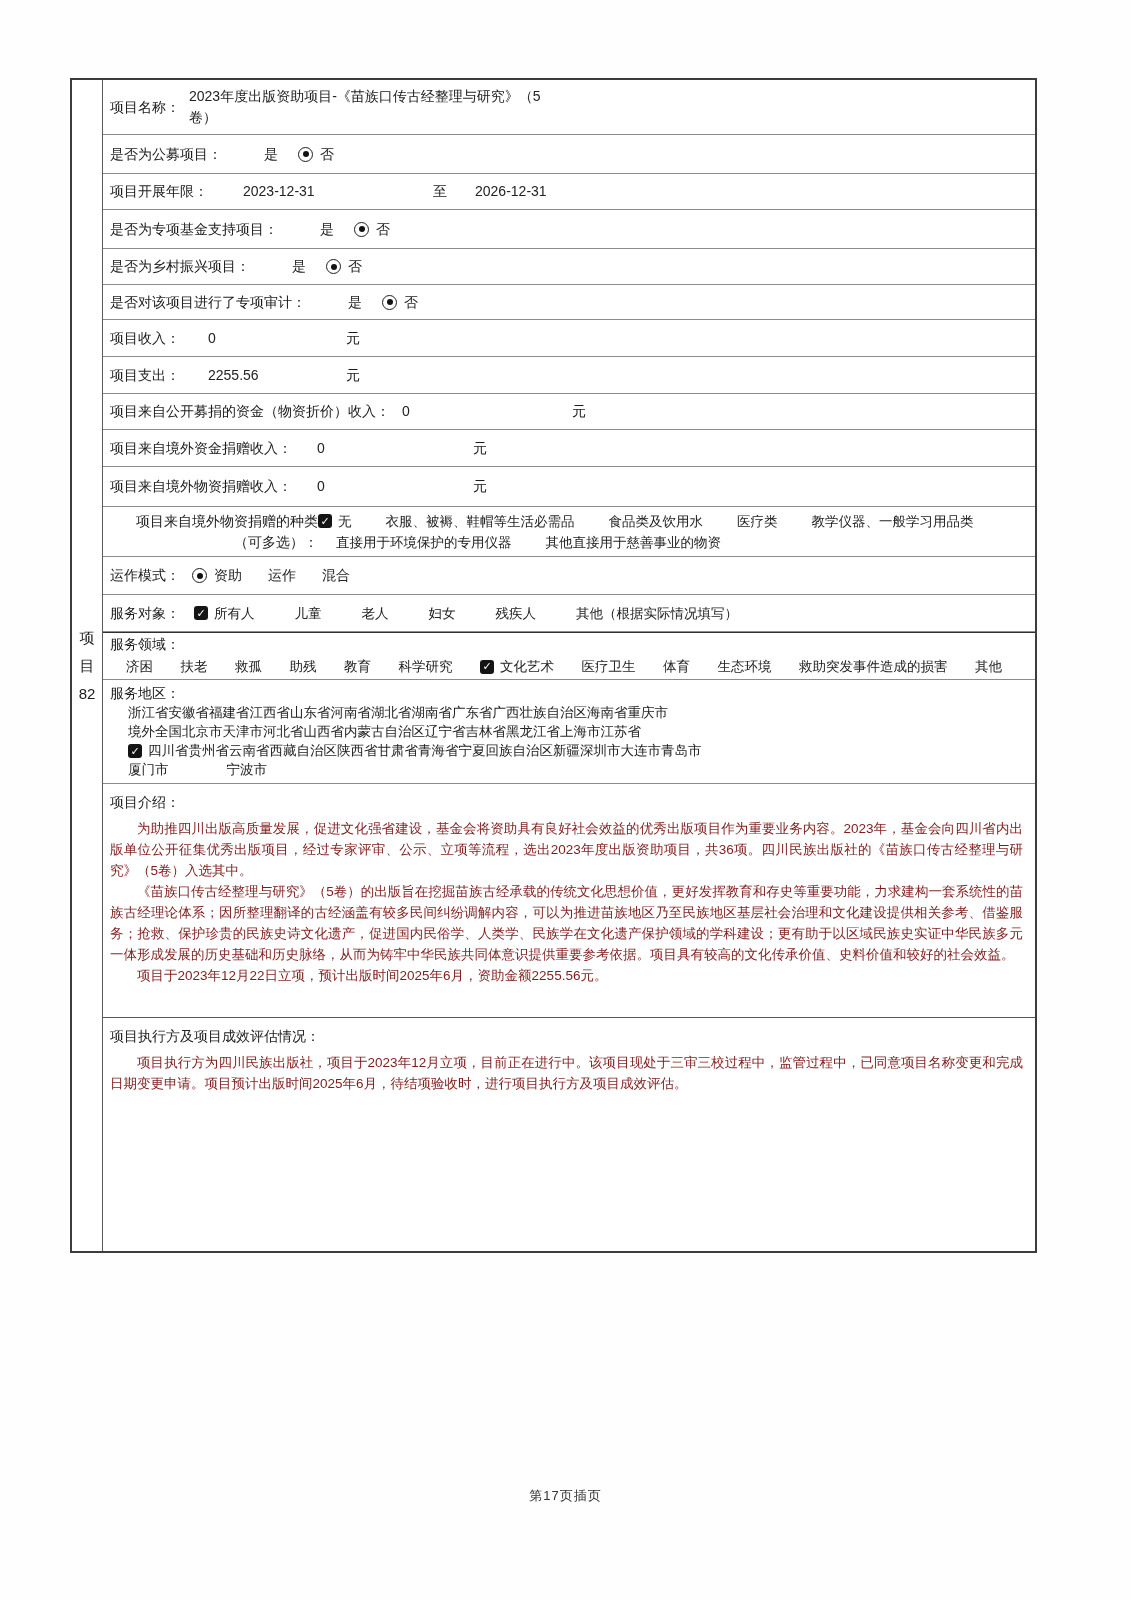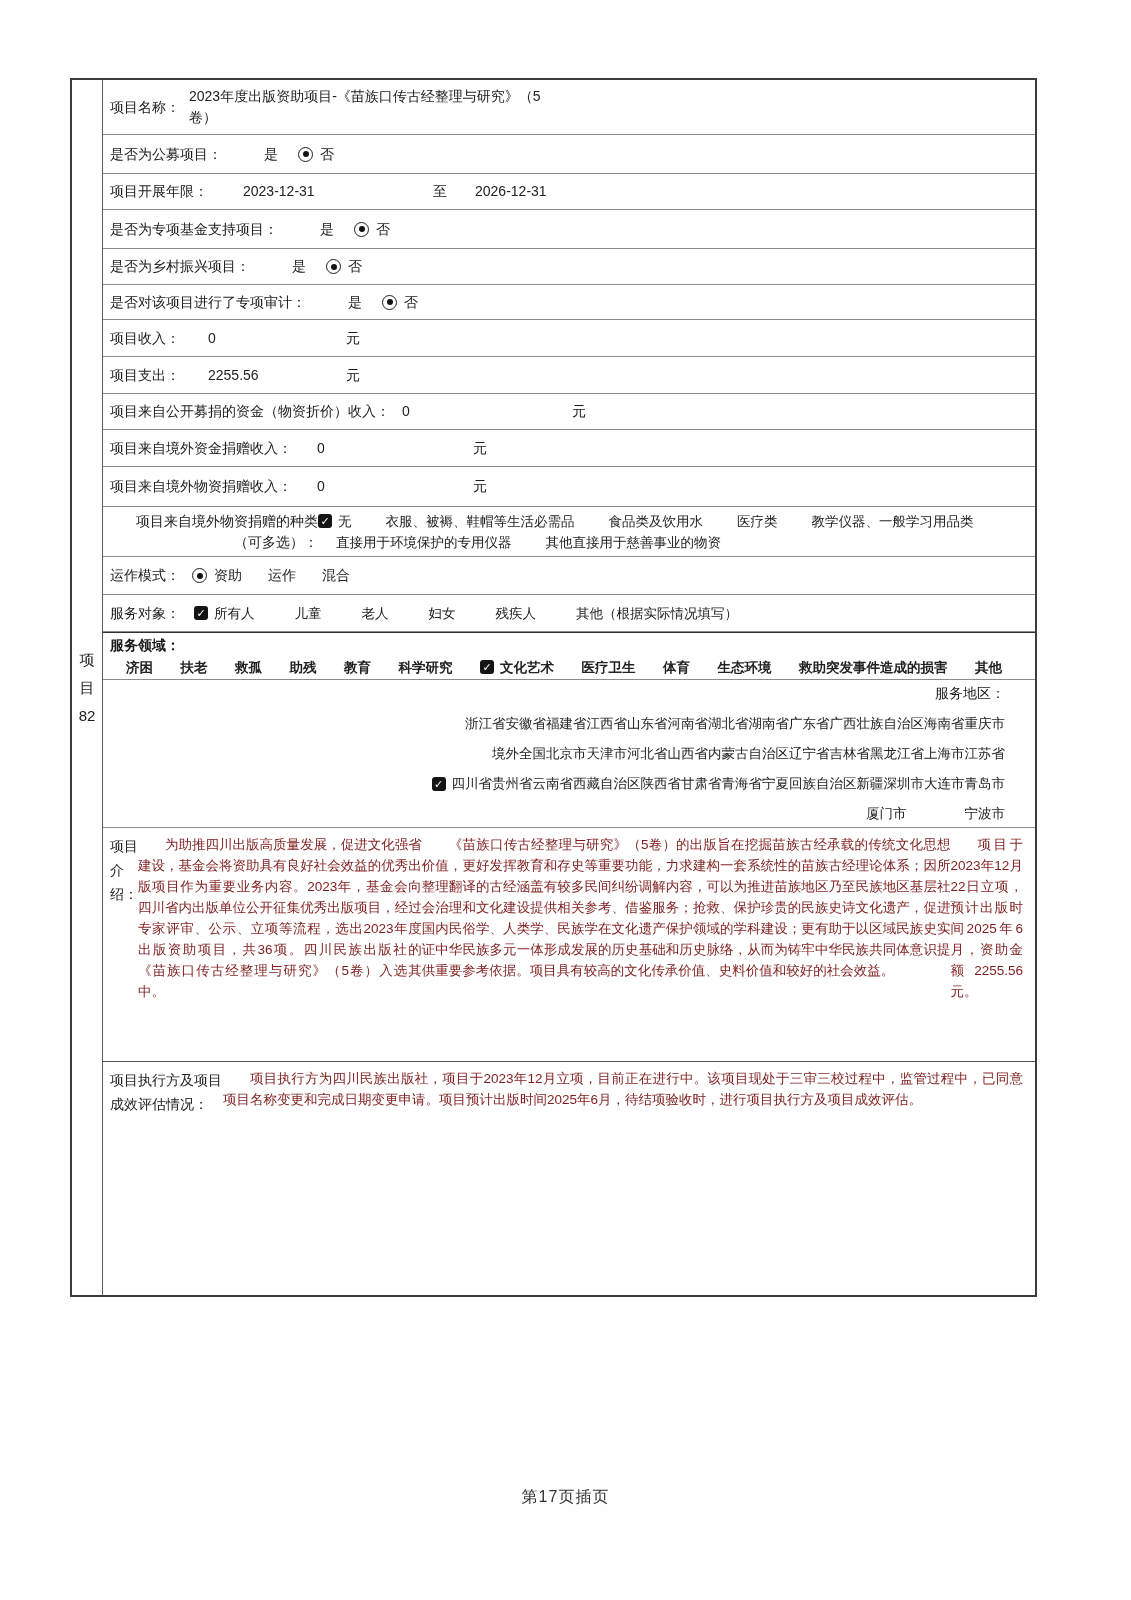--- a/index.html
+++ b/index.html
@@ -62,44 +62,44 @@
   
   .r-types{align-items:center;text-align:right;}
   .types-label{width:208px;flex-shrink:0;}
   .types-label div{line-height:21px;}
   .types-opts{flex:1;font-size:13.5px;}
   .types-opts .optline{gap:34px;line-height:21px;}
   .types-opts .l2{margin-left:18px;}
   .r-mode .optline{margin-left:12px;gap:26px;}
   .r-target .optline{margin-left:14px;gap:40px;font-size:13.5px;}
   
-  .r-field{flex-direction:column;align-items:stretch;justify-content:center;gap:3px;font-weight:bold;}
+  .r-field{flex-direction:column;align-items:stretch;gap:3px;}
   .r-field .optline{margin-left:16px;margin-right:3px;justify-content:space-between;font-size:13.5px;}
   
-  .r-area{flex-direction:column;align-items:flex-end;justify-content:center;gap:12px;padding-top:4px;padding-bottom:4px;}
+  .r-area{flex-direction:column;align-items:flex-start;justify-content:center;gap:1px;padding-top:4px;padding-bottom:4px;}
   .r-area .optline{margin-left:18px;margin-right:0;justify-content:space-between;font-size:13.5px;line-height:18px;}
   .r-area .optline.l4{justify-content:flex-start;gap:58px;}
   .sep-heavy{border-top:1px solid #2f2f2f;}
   
   .section{
-    display:flex;flex-direction:row;align-items:stretch;justify-content:flex-start;
+    display:flex;flex-direction:column;align-items:stretch;justify-content:flex-start;
     padding:6px 12px 6px 7px;
     border-bottom:1px solid #8c8c8c;
     box-sizing:border-box;font-size:14px;
   }
   .sec-intro{min-height:234px;border-bottom:1.5px solid #555;}
   .sec-eval{min-height:233px;border-bottom:none;}
   .section .sec-label{line-height:24px;margin-bottom:4px;}
   .section p{
     margin:0;font-size:13.5px;line-height:21px;color:#7f1d1d;
     text-indent:2em;text-align:justify;
   }
   .footer{
     position:absolute;top:1487px;left:0;right:0;
-    text-align:center;font-size:16px;color:#333;letter-spacing:1px;
+    text-align:center;font-size:13px;color:#333;letter-spacing:1px;
   }
 </style>
 </head>
 <body>
 
 <div class="page">
 
   <div class="table">
 
     <div class="side">

